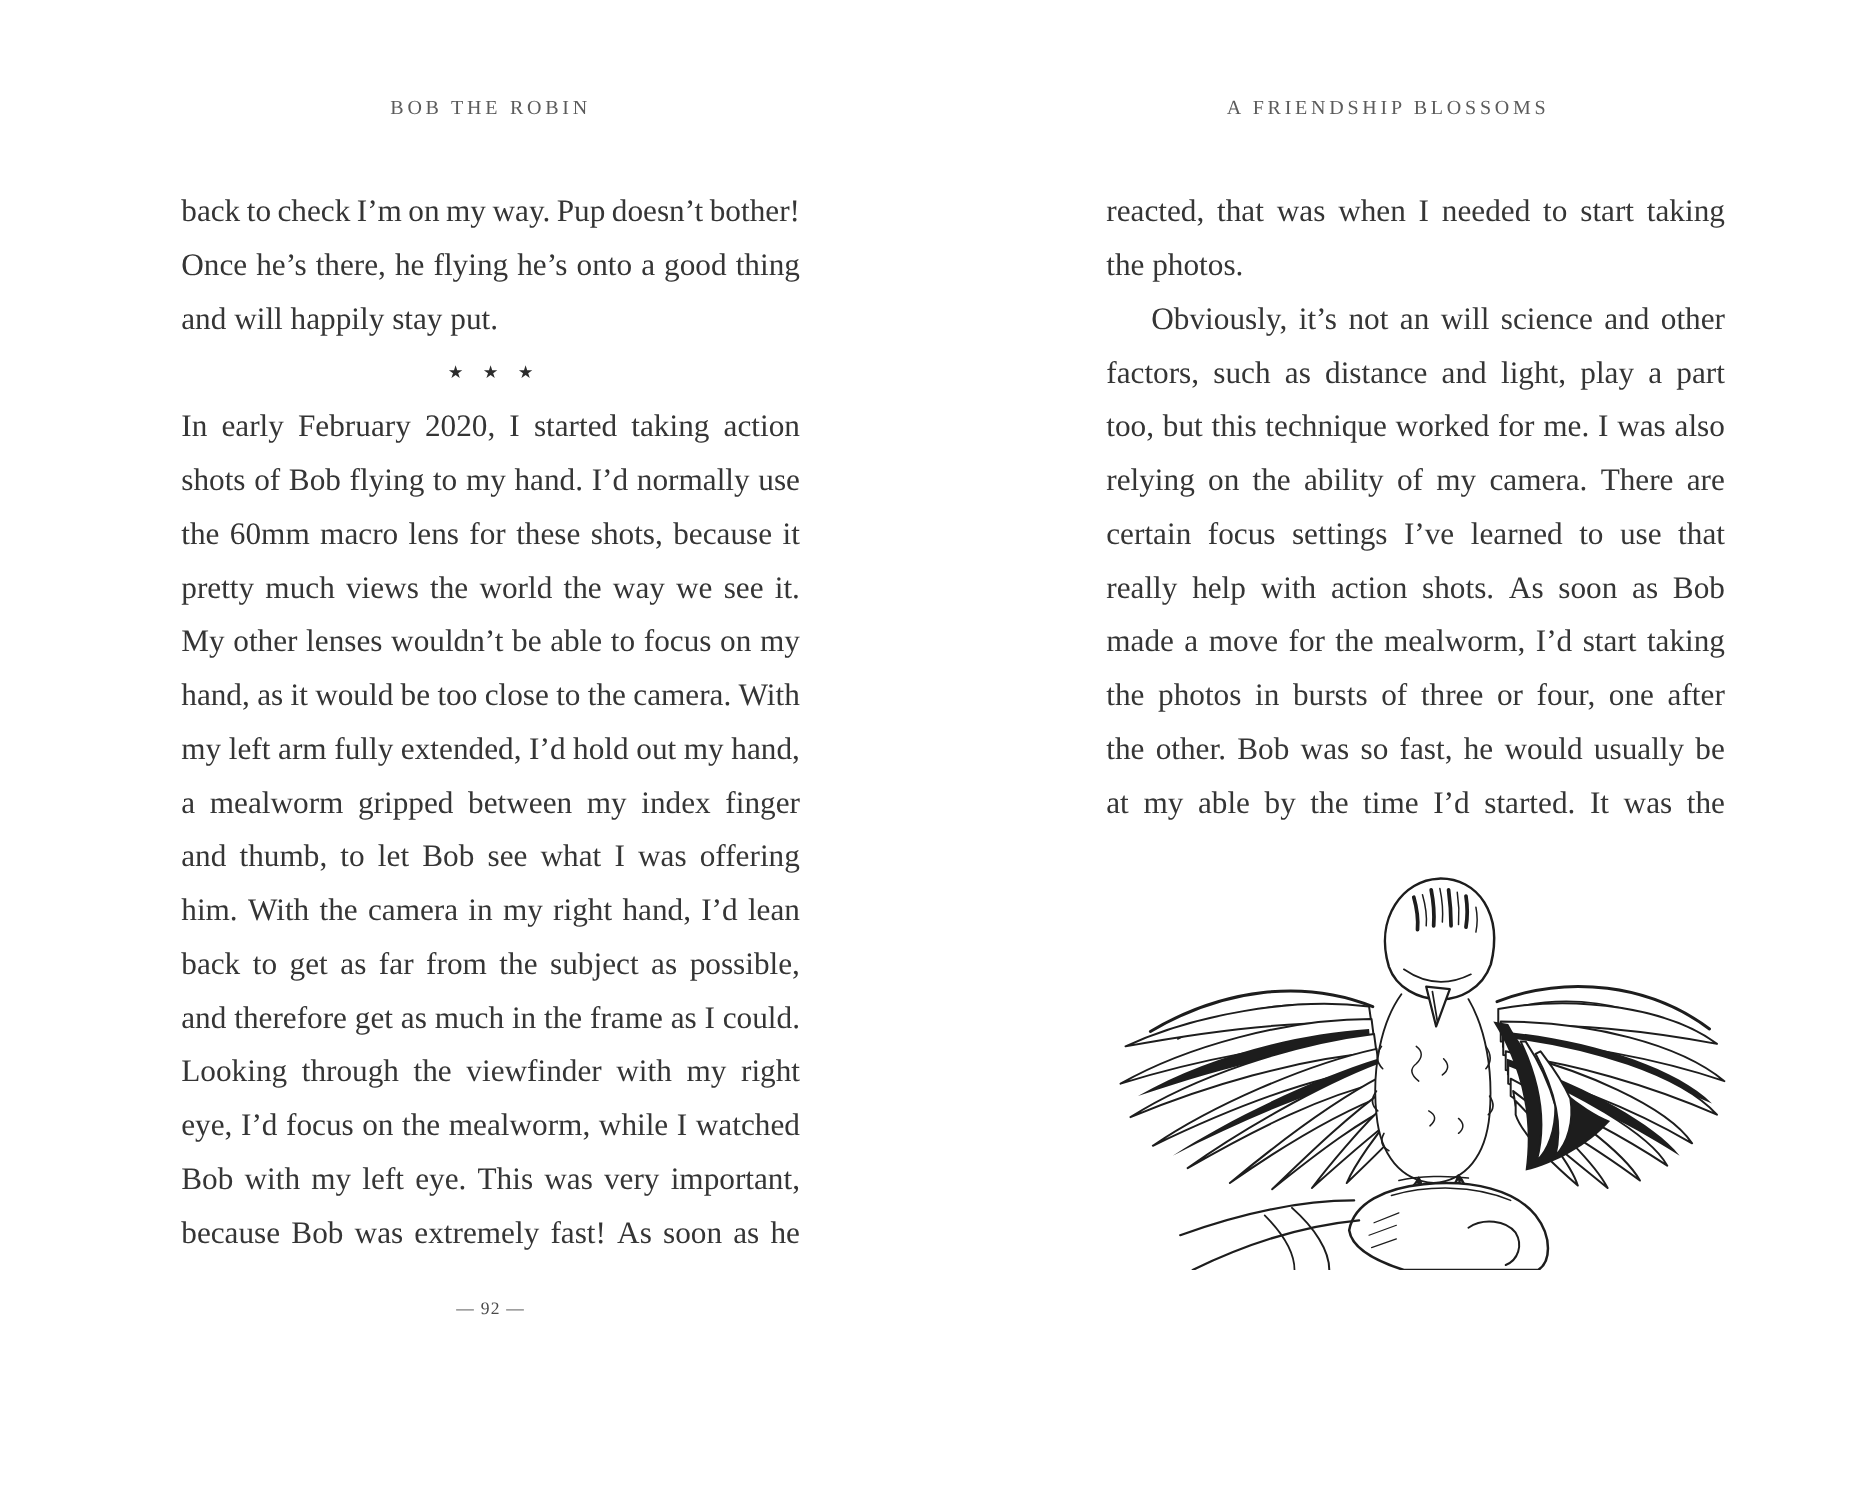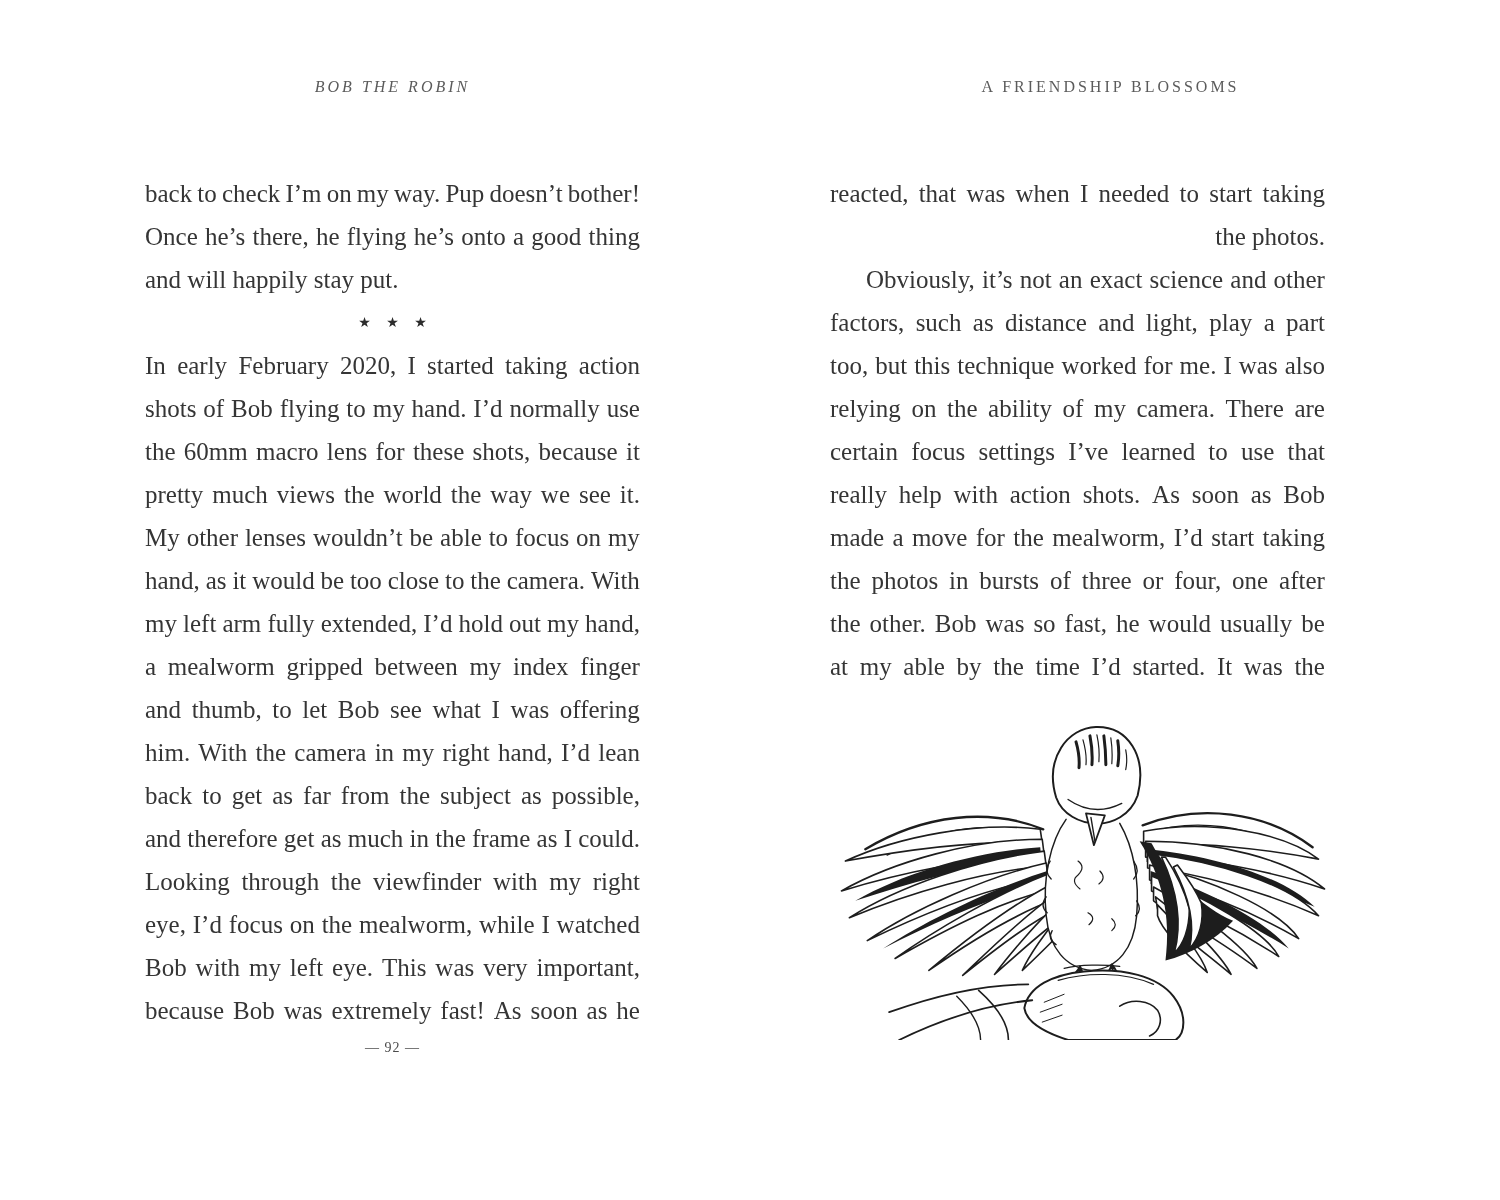--- a/index.html
+++ b/index.html
@@ -15,30 +15,29 @@
   .running-header {
     position: absolute;
     top: 78px;
     width: 495px;
     text-align: center;
     font-size: 16px;
     letter-spacing: 3px;
     color: #5b5b5b;
     font-weight: 400;
   }
-  #left-header  { left: 145px; font-style: italic; }
+  #left-header  { left: 145px; }
   #right-header { left: 863px; }
   .text-column {
     position: absolute;
     top: 148px;
     width: 495px;
-    margin-top: 24px;
   }
   #left-column  { left: 145px; }
-  #right-column { left: 830px; text-align: right; }
+  #right-column { left: 885px; }
   .para { margin: 0; }
   .line {
     height: 43px;
     line-height: 43px;
     font-size: 25px;
     white-space: nowrap;
     color: #353535;
   }
   .line.just {
     display: flex;
@@ -313,21 +312,21 @@
           <span>taking</span>
         </div>
         <div class="line">the photos.</div>
       </div>
       <div class="para">
         <div class="line just indent">
           <span>Obviously,</span>
           <span>it’s</span>
           <span>not</span>
           <span>an</span>
-          <span>exact</span>
+          <span>will</span>
           <span>science</span>
           <span>and</span>
           <span>other</span>
         </div>
         <div class="line just">
           <span>factors,</span>
           <span>such</span>
           <span>as</span>
           <span>distance</span>
           <span>and</span>

